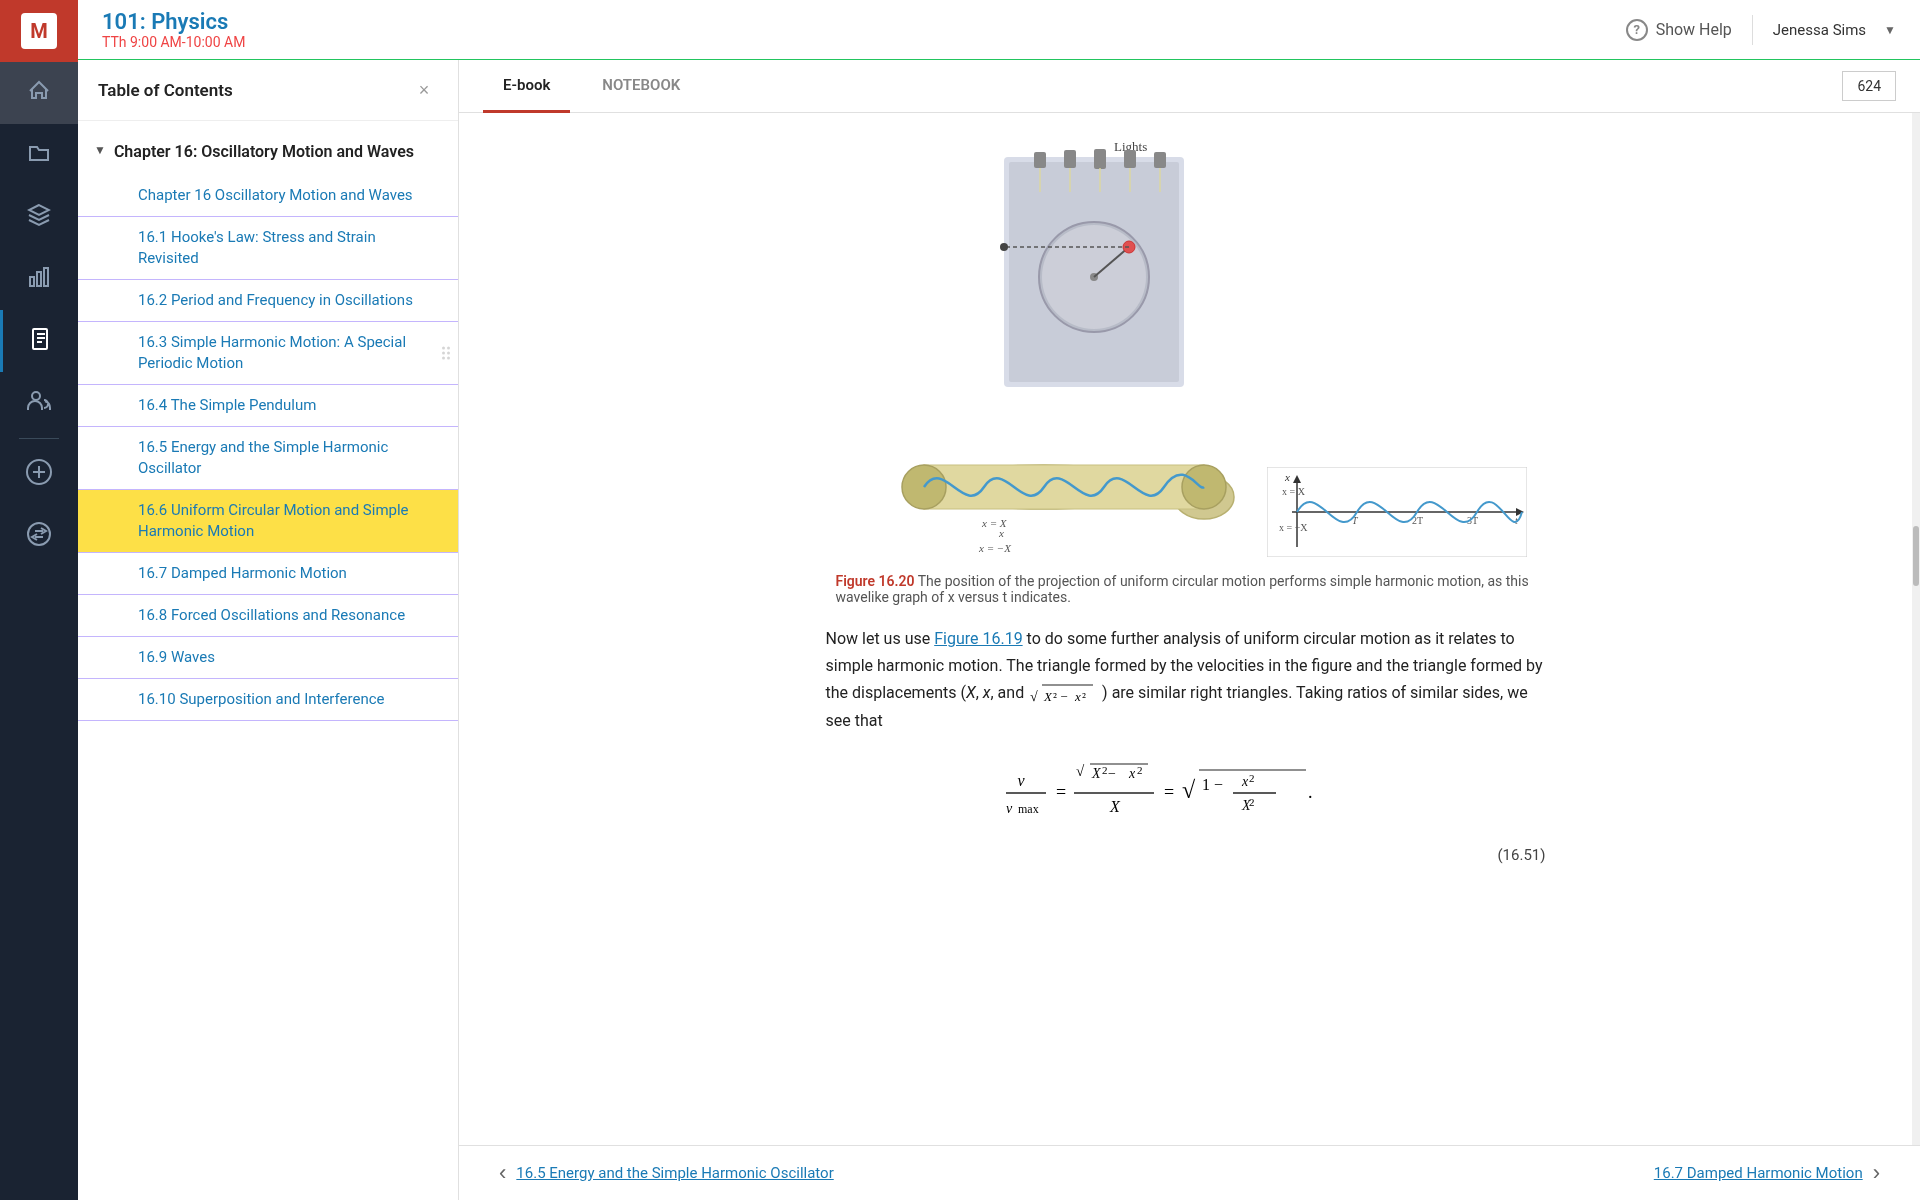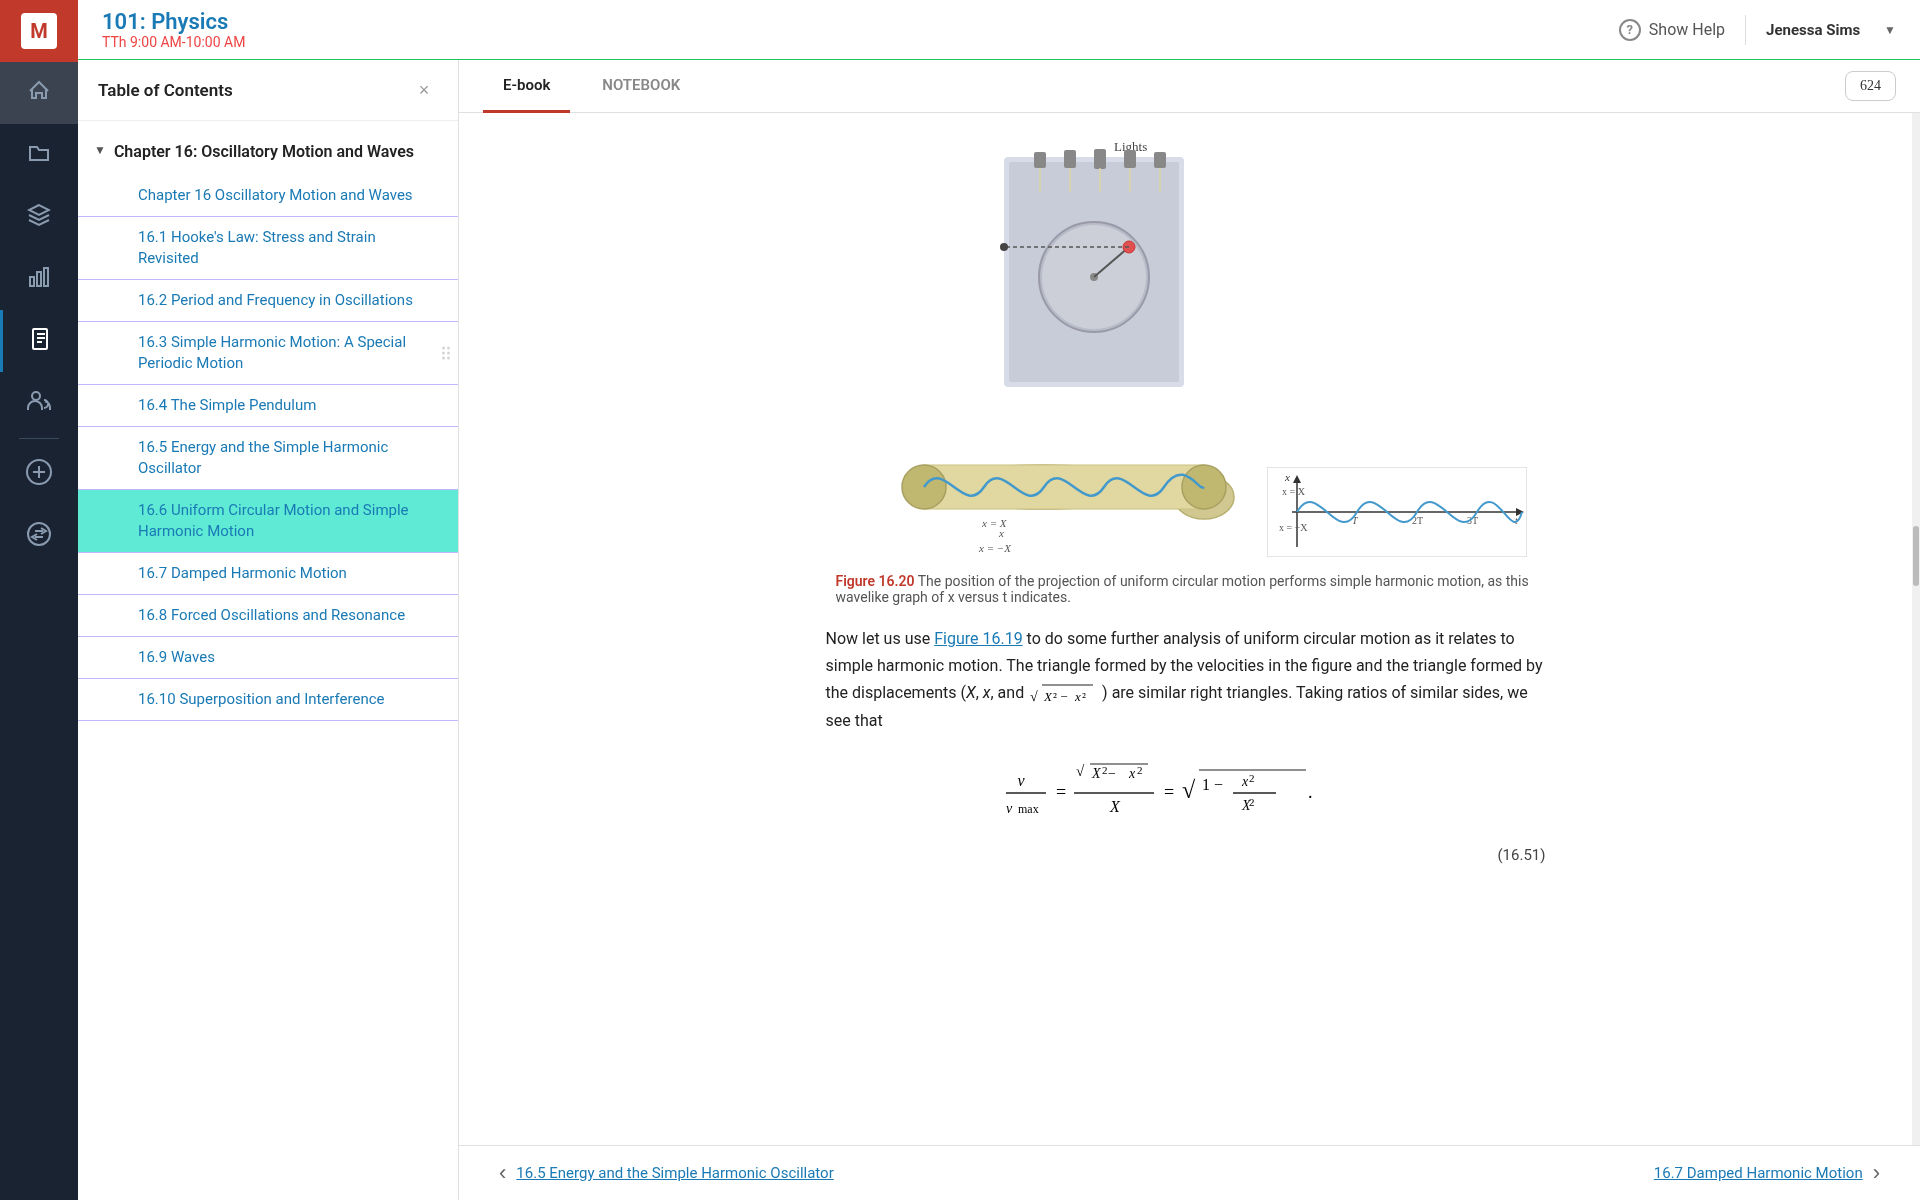--- a/index.html
+++ b/index.html
@@ -105,25 +105,24 @@
       align-items: center;
       justify-content: center;
       font-size: 13px;
       color: #888;
       font-weight: bold;
     }
     .header-divider { width: 1px; height: 30px; background: #ddd; }
     .user-menu {
       display: flex;
       align-items: center;
-      gap: 24px;
+      gap: 18px;
       cursor: pointer;
       color: #333;
       font-size: 15px;
-      font-weight: bold;
     }
     .user-caret { font-size: 12px; color: #666; }
 
     
     .content-area {
       flex: 1;
       display: flex;
       overflow: hidden;
     }
 
@@ -185,21 +184,21 @@
       font-weight: 600;
       color: #222;
       line-height: 1.4;
     }
     .toc-item {
       padding: 10px 20px 10px 60px;
       cursor: pointer;
       border-bottom: 1px solid #c4b5fd;
       position: relative;
     }
-    .toc-item.active { background: #5eead4; }
+    .toc-item.active { background: #fde047; }
     .toc-item-link {
       font-size: 15px;
       color: #1a7ab5;
       line-height: 1.4;
       text-decoration: none;
       display: block;
     }
     .toc-item.active .toc-item-link { color: #1a7ab5; }
     .toc-drag-handle {
       position: absolute;
@@ -243,27 +242,26 @@
       text-decoration: none;
       display: inline-block;
     }
     .ebook-tab.active {
       color: #222;
       border-bottom-color: #c0392b;
     }
     .page-badge {
       padding: 6px 14px;
       border: 1px solid #ccc;
-      border-radius: 8px;
+      border-radius: 0;
       font-size: 14px;
       color: #333;
       cursor: pointer;
       margin-left: 16px;
       background: white;
-      font-family: Liberation Serif, serif;
     }
 
     
     .ebook-content {
       flex: 1;
       overflow-y: auto;
       padding: 24px 60px;
       position: relative;
     }
     .ebook-figure {

